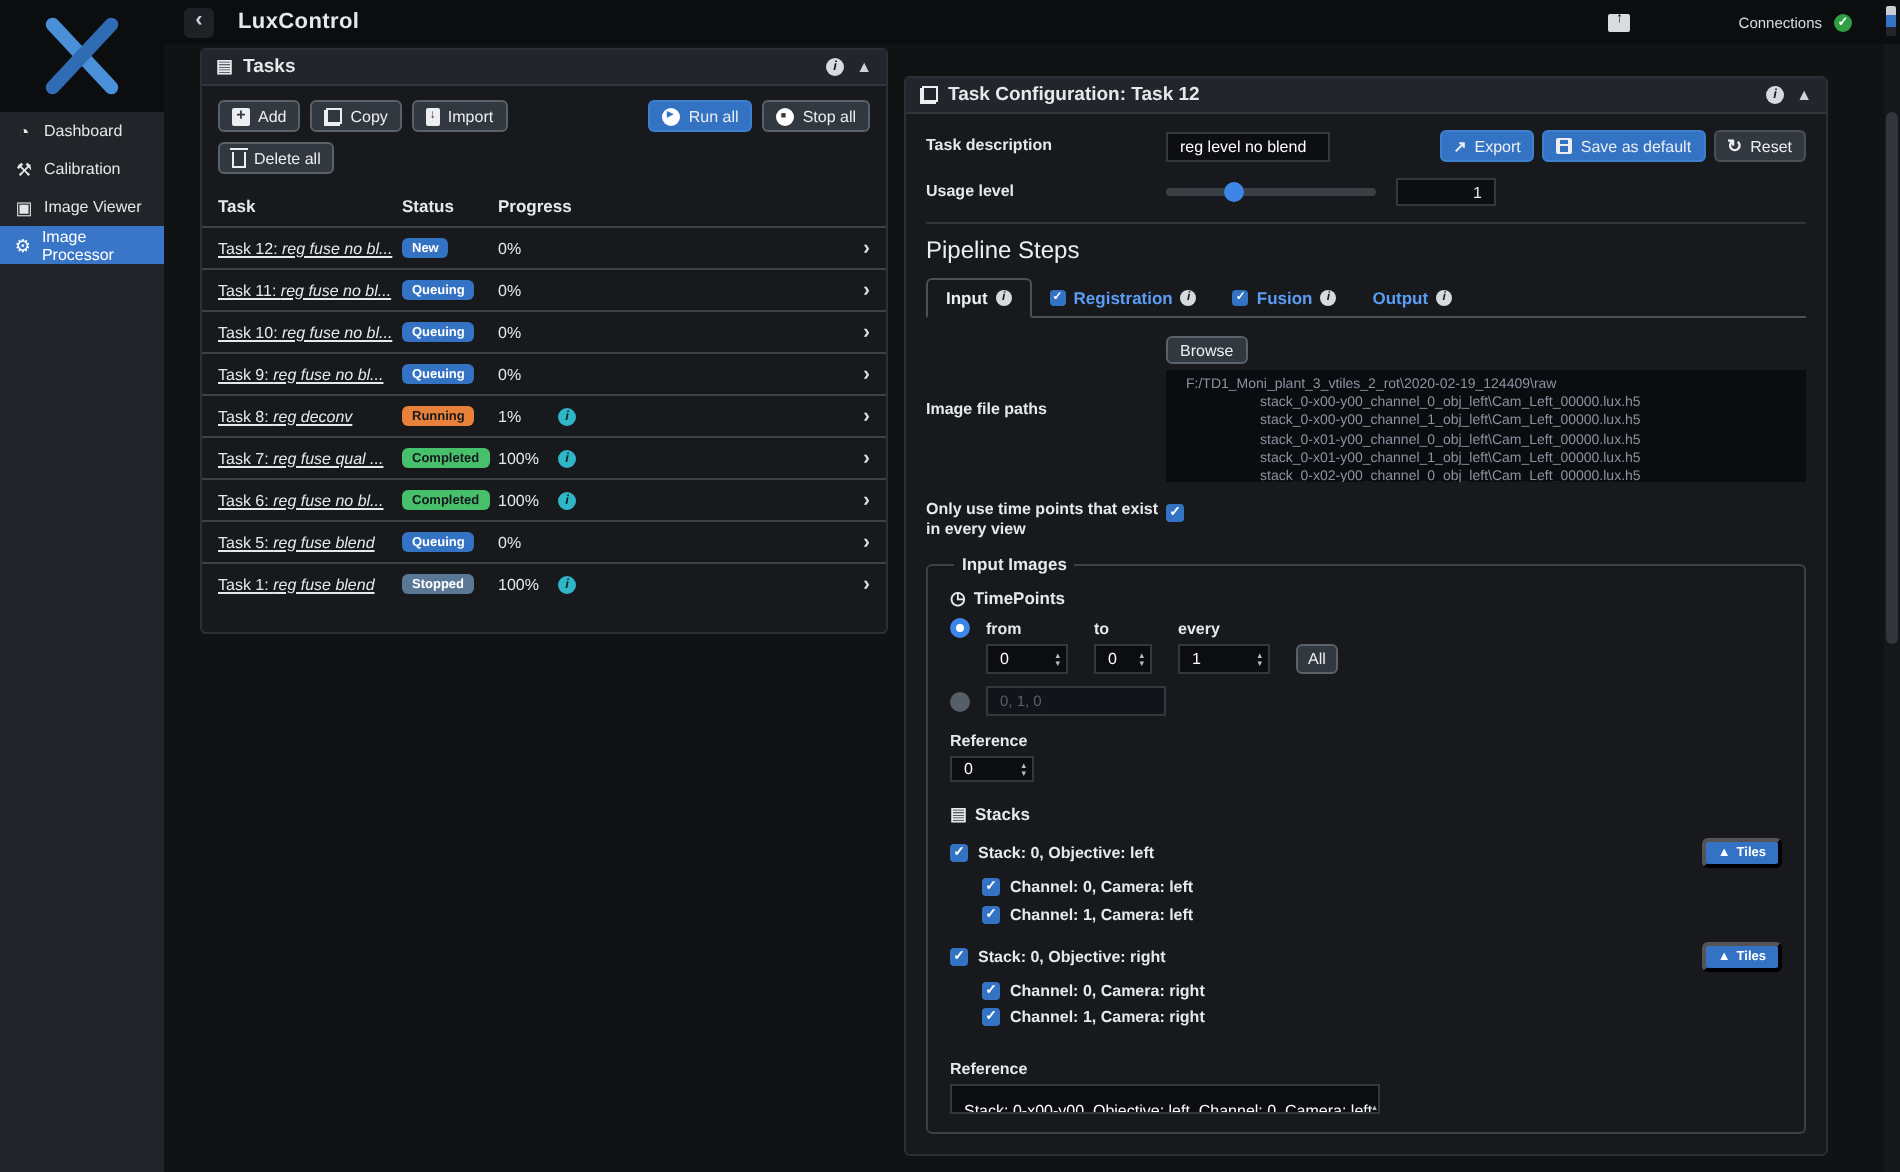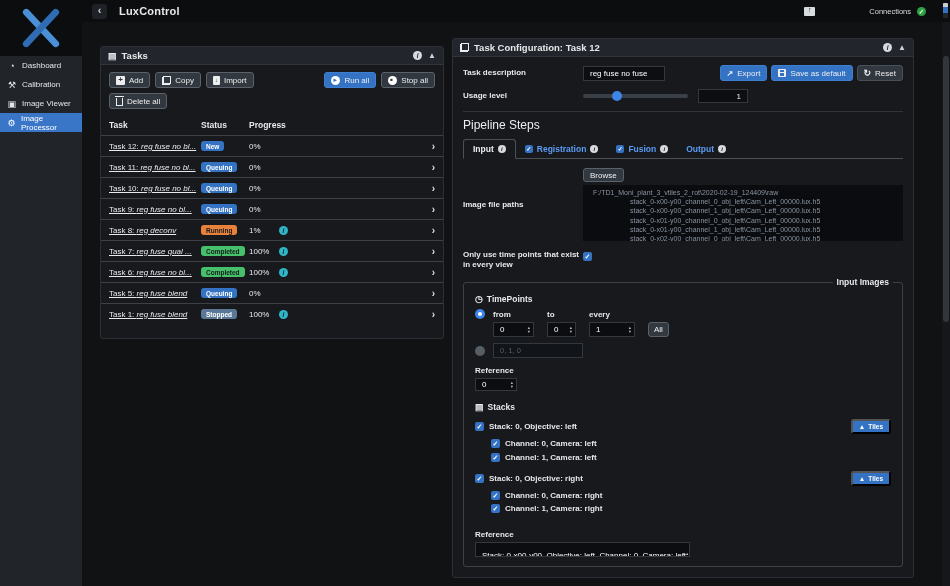--- a/index.html
+++ b/index.html
@@ -38,21 +38,21 @@
 
   
   .sidebar { position:absolute; left:0; top:0; width:82px; height:586px; background:#212529; }
   .logo { height:56px; background:#0b0d0f; display:flex; align-items:center; justify-content:center; }
   .side-item { height:19px; display:flex; align-items:center; gap:5px; padding:0 7px; font-size:8px; color:#e3e6e9; }
   .side-item[data-active="true"] { background:#3a76c8; color:#fff; }
   .side-ic { width:10px; text-align:center; font-size:9px; }
 
   
   .panel { position:absolute; background:#17191d; border:1px solid #2c3036; border-radius:3px; display:flex; flex-direction:column; }
-  .panel-tasks  { left:100px; top:46px; width:344px; height:293px; }
+  .panel-tasks  { left:100px; top:24px; width:344px; height:293px; }
   .panel-config { left:452px; top:38px; width:462px; height:540px; }
   .panel-header {
     height:18px; flex:0 0 18px; background:#22262c; border-bottom:1px solid #32363c;
     display:flex; align-items:center; padding:0 7px; gap:5px; font-size:9.5px; font-weight:bold;
   }
   .panel-header .hdr-right { margin-left:auto; display:flex; align-items:center; gap:6px; }
   .caret-up { font-size:8px; color:#cfd3d7; }
 
   .info-circ {
     width:9px; height:9px; border-radius:50%; background:#d7dade; color:#15181c;
@@ -153,21 +153,21 @@
   .path-box { background:#0a0c0f; height:56px; overflow:hidden; padding:3px 4px 0 10px; font-size:7px; line-height:9.2px; color:#8a93a0; white-space:nowrap; }
   .path-line.indent { padding-left:37px; }
 
   .cb-row { display:flex; align-items:flex-start; margin-top:9px; }
   .cb-row .checkbox { margin-top:2px; }
 
   fieldset.input-images {
     border:1px solid #3c4147; border-radius:3px; margin-top:7px; padding:5px 11px 9px; flex:1;
     display:flex; flex-direction:column; min-height:0;
   }
-  fieldset.input-images legend { font-size:8.5px; font-weight:bold; padding:0 4px; margin-left:2px;text-align:right; }
+  fieldset.input-images legend { font-size:8.5px; font-weight:bold; padding:0 4px; margin-left:2px; }
 
   .tp-title, .stacks-title { display:flex; align-items:center; gap:4px; font-weight:bold; font-size:8.5px; }
   .tp-title { margin:2px 0 5px; }
 
   .radio { width:10px; height:10px; flex:0 0 10px; border-radius:50%; background:#565e66; position:relative; }
   .radio.on { background:#3d86e8; }
   .radio.on::after { content:""; position:absolute; left:3px; top:3px; width:4px; height:4px; border-radius:50%; background:#fff; }
 
   .tp-labels { display:flex; align-items:center; gap:0; font-weight:bold; font-size:8px; margin-bottom:3px; }
   .tp-labels .radio { margin-right:8px; }
@@ -378,21 +378,21 @@
       <span>Task Configuration: Task 12</span>
       <span class="hdr-right">
         <span class="info-circ">i</span>
         <span class="caret-up">▲</span>
       </span>
     </div>
     <div class="config-body">
 
       <div class="form-row">
         <span class="form-label">Task description</span>
-        <span class="text-input">reg fuse  no fuse</span>
+        <span class="text-input">reg level  no blend</span>
         <span class="config-actions">
           <button class="btn btn-blue">
             <span class="ic ic-export"></span>
             <span>Export</span>
           </button>
           <button class="btn btn-blue">
             <span class="ic ic-floppy"></span>
             <span>Save as default</span>
           </button>
           <button class="btn btn-plain">

